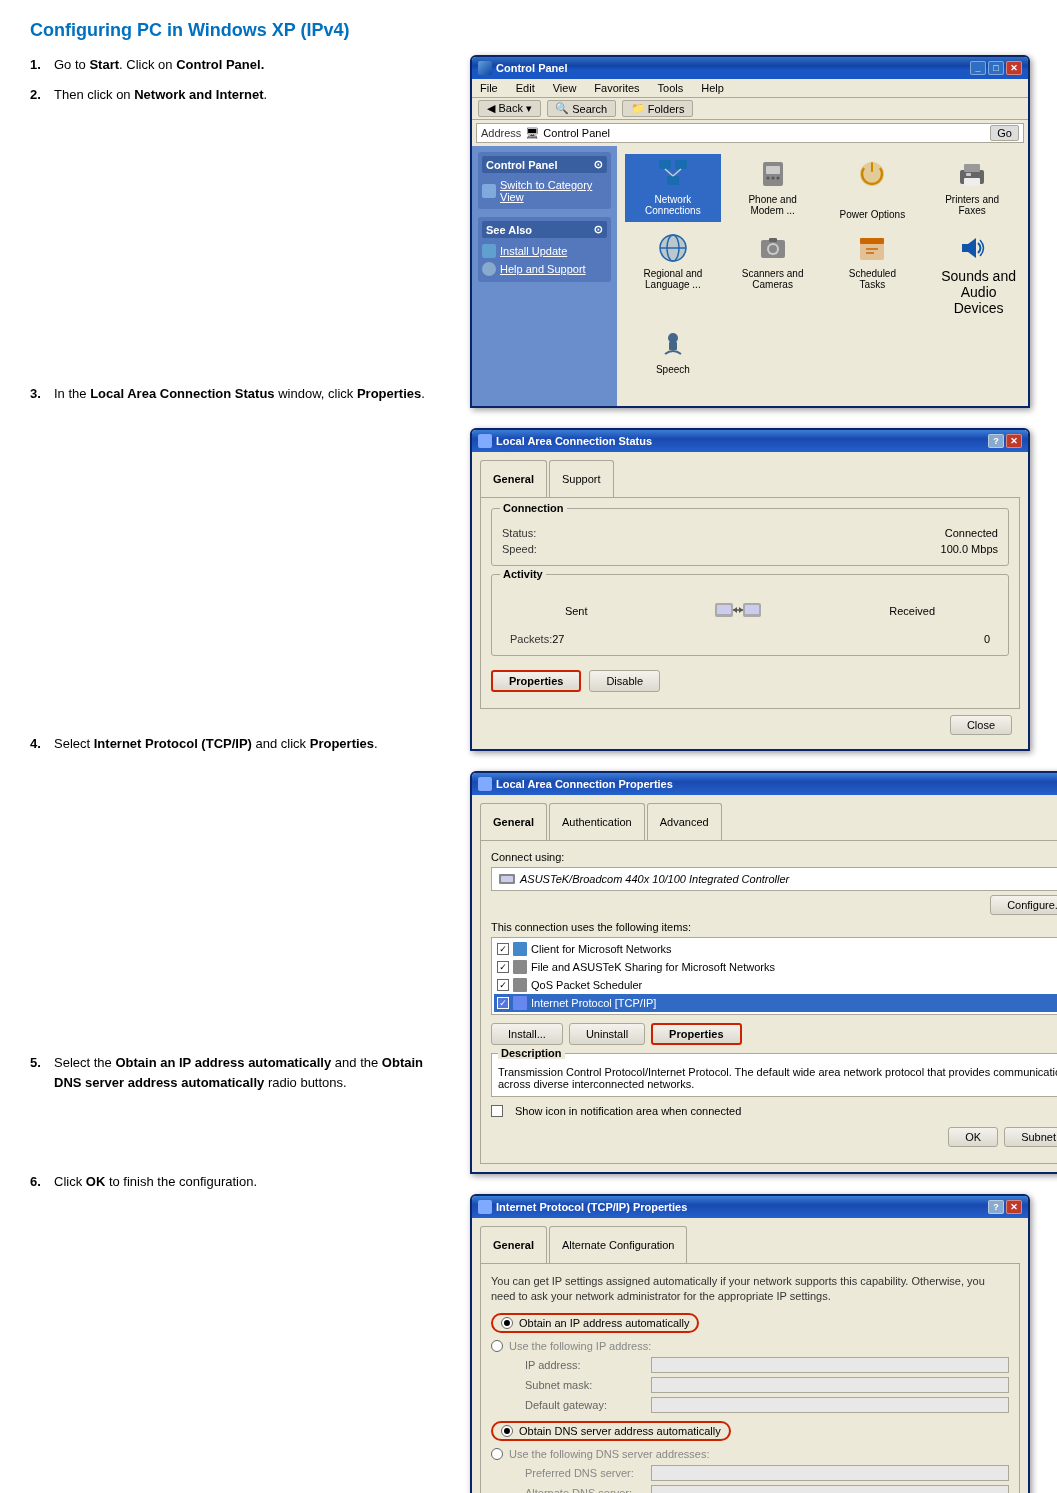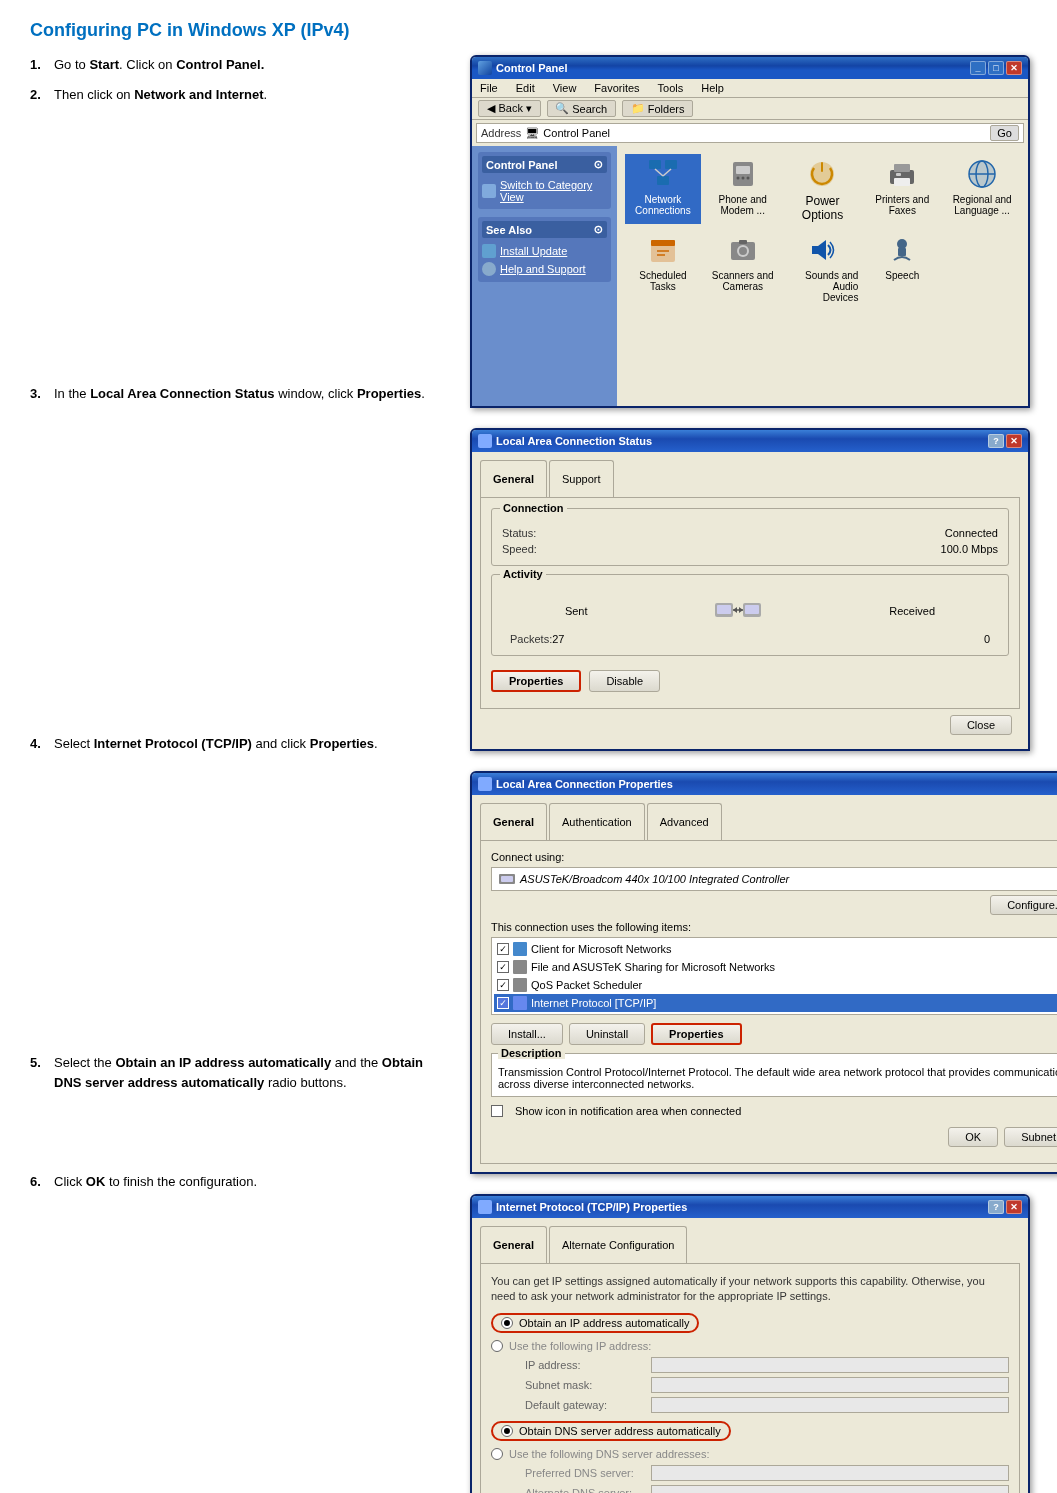--- a/index.html
+++ b/index.html
@@ -188,21 +188,21 @@
       width: 14px;
       height: 14px;
       background: #ccc;
       border-radius: 2px;
       flex-shrink: 0;
     }
     .cp-icons-area {
       flex: 1;
       padding: 8px;
       display: grid;
-      grid-template-columns: repeat(5, 1fr);
+      grid-template-columns: repeat(4, 1fr);
       gap: 6px 4px;
       align-content: start;
     }
     .cp-icon-item {
       display: flex;
       flex-direction: column;
       align-items: center;
       text-align: center;
       font-size: 10px;
       cursor: pointer;
@@ -621,21 +621,21 @@
               </svg>
               <span style="font-size:10px; text-align:center;">Phone and<br>Modem ...</span>
             </div>
 
             <div class="cp-icon-item">
               <svg class="cp-icon-img" viewBox="0 0 36 36">
                 <circle cx="18" cy="18" r="12" fill="#cc8800" opacity="0.3"></circle>
                 <rect x="17" y="6" width="2" height="10" rx="1" fill="#cc8800"></rect>
                 <path d="M10 12 A10 10 0 1 0 26 12" fill="none" stroke="#cc8800" stroke-width="2.5"></path>
               </svg>
-              <span style="font-size:12px; text-align:center;">Power Options</span>
+              <span style="font-size:10px; text-align:center;margin-top:15px;">Power Options</span>
             </div>
 
             <div class="cp-icon-item">
               <svg class="cp-icon-img" viewBox="0 0 36 36">
                 <rect x="6" y="14" width="24" height="14" rx="2" fill="#666"></rect>
                 <rect x="10" y="8" width="16" height="8" rx="1" fill="#999"></rect>
                 <rect x="10" y="22" width="16" height="8" rx="1" fill="#eee"></rect>
                 <rect x="12" y="17" width="5" height="3" rx="1" fill="#ccc"></rect>
               </svg>
               <span style="font-size:10px; text-align:center;">Printers and<br>Faxes</span>
@@ -646,45 +646,45 @@
                 <circle cx="18" cy="18" r="13" fill="#2266aa" opacity="0.25"></circle>
                 <ellipse cx="18" cy="18" rx="6" ry="13" fill="none" stroke="#2266aa" stroke-width="1.5"></ellipse>
                 <circle cx="18" cy="18" r="13" fill="none" stroke="#2266aa" stroke-width="1.5"></circle>
                 <line x1="5" y1="18" x2="31" y2="18" stroke="#2266aa" stroke-width="1.5"></line>
               </svg>
               <span style="font-size:10px; text-align:center;">Regional and<br>Language ...</span>
             </div>
 
             <div class="cp-icon-item">
               <svg class="cp-icon-img" viewBox="0 0 36 36">
+                <rect x="6" y="10" width="24" height="18" rx="2" fill="#888"></rect>
+                <circle cx="18" cy="19" r="6" fill="#ccc"></circle>
+                <circle cx="18" cy="19" r="4" fill="#888"></circle>
+                <rect x="14" y="8" width="8" height="4" rx="1" fill="#666"></rect>
+              </svg>
+              <span style="font-size:10px; text-align:center;">Scanners and<br>Cameras</span>
+            </div>
+
+            <div class="cp-icon-item">
+              <svg class="cp-icon-img" viewBox="0 0 36 36">
                 <rect x="6" y="8" width="24" height="22" rx="2" fill="#cc6600" opacity="0.3"></rect>
                 <rect x="6" y="8" width="24" height="6" rx="1" fill="#cc6600"></rect>
                 <line x1="12" y1="19" x2="24" y2="19" stroke="#cc6600" stroke-width="1.5"></line>
                 <line x1="12" y1="23" x2="20" y2="23" stroke="#cc6600" stroke-width="1.5"></line>
               </svg>
               <span style="font-size:10px; text-align:center;">Scheduled<br>Tasks</span>
             </div>
 
             <div class="cp-icon-item">
               <svg class="cp-icon-img" viewBox="0 0 36 36">
-                <rect x="6" y="10" width="24" height="18" rx="2" fill="#888"></rect>
-                <circle cx="18" cy="19" r="6" fill="#ccc"></circle>
-                <circle cx="18" cy="19" r="4" fill="#888"></circle>
-                <rect x="14" y="8" width="8" height="4" rx="1" fill="#666"></rect>
-              </svg>
-              <span style="font-size:10px; text-align:center;">Scanners and<br>Cameras</span>
-            </div>
-
-            <div class="cp-icon-item">
-              <svg class="cp-icon-img" viewBox="0 0 36 36">
                 <polygon points="8,14 8,22 14,22 22,28 22,8 14,14" fill="#1155aa"></polygon>
                 <path d="M24 13 Q29 18 24 23" fill="none" stroke="#1155aa" stroke-width="2"></path>
                 <path d="M26 10 Q33 18 26 26" fill="none" stroke="#1155aa" stroke-width="1.5"></path>
               </svg>
-              <span style="font-size:10px; text-align:right;margin-left:13px;">Sounds and<br>Audio Devices</span>
+              <span style="font-size:14px; text-align:center;margin-left:13px;">Sounds and<br>Audio Devices</span>
             </div>
 
             <div class="cp-icon-item">
               <svg class="cp-icon-img" viewBox="0 0 36 36">
                 <circle cx="18" cy="12" r="5" fill="#446688"></circle>
                 <rect x="14" y="16" width="8" height="8" rx="1" fill="#446688"></rect>
                 <path d="M10 28 Q18 22 26 28" fill="none" stroke="#446688" stroke-width="2"></path>
               </svg>
               <span style="font-size:10px; text-align:center;">Speech</span>
             </div>

